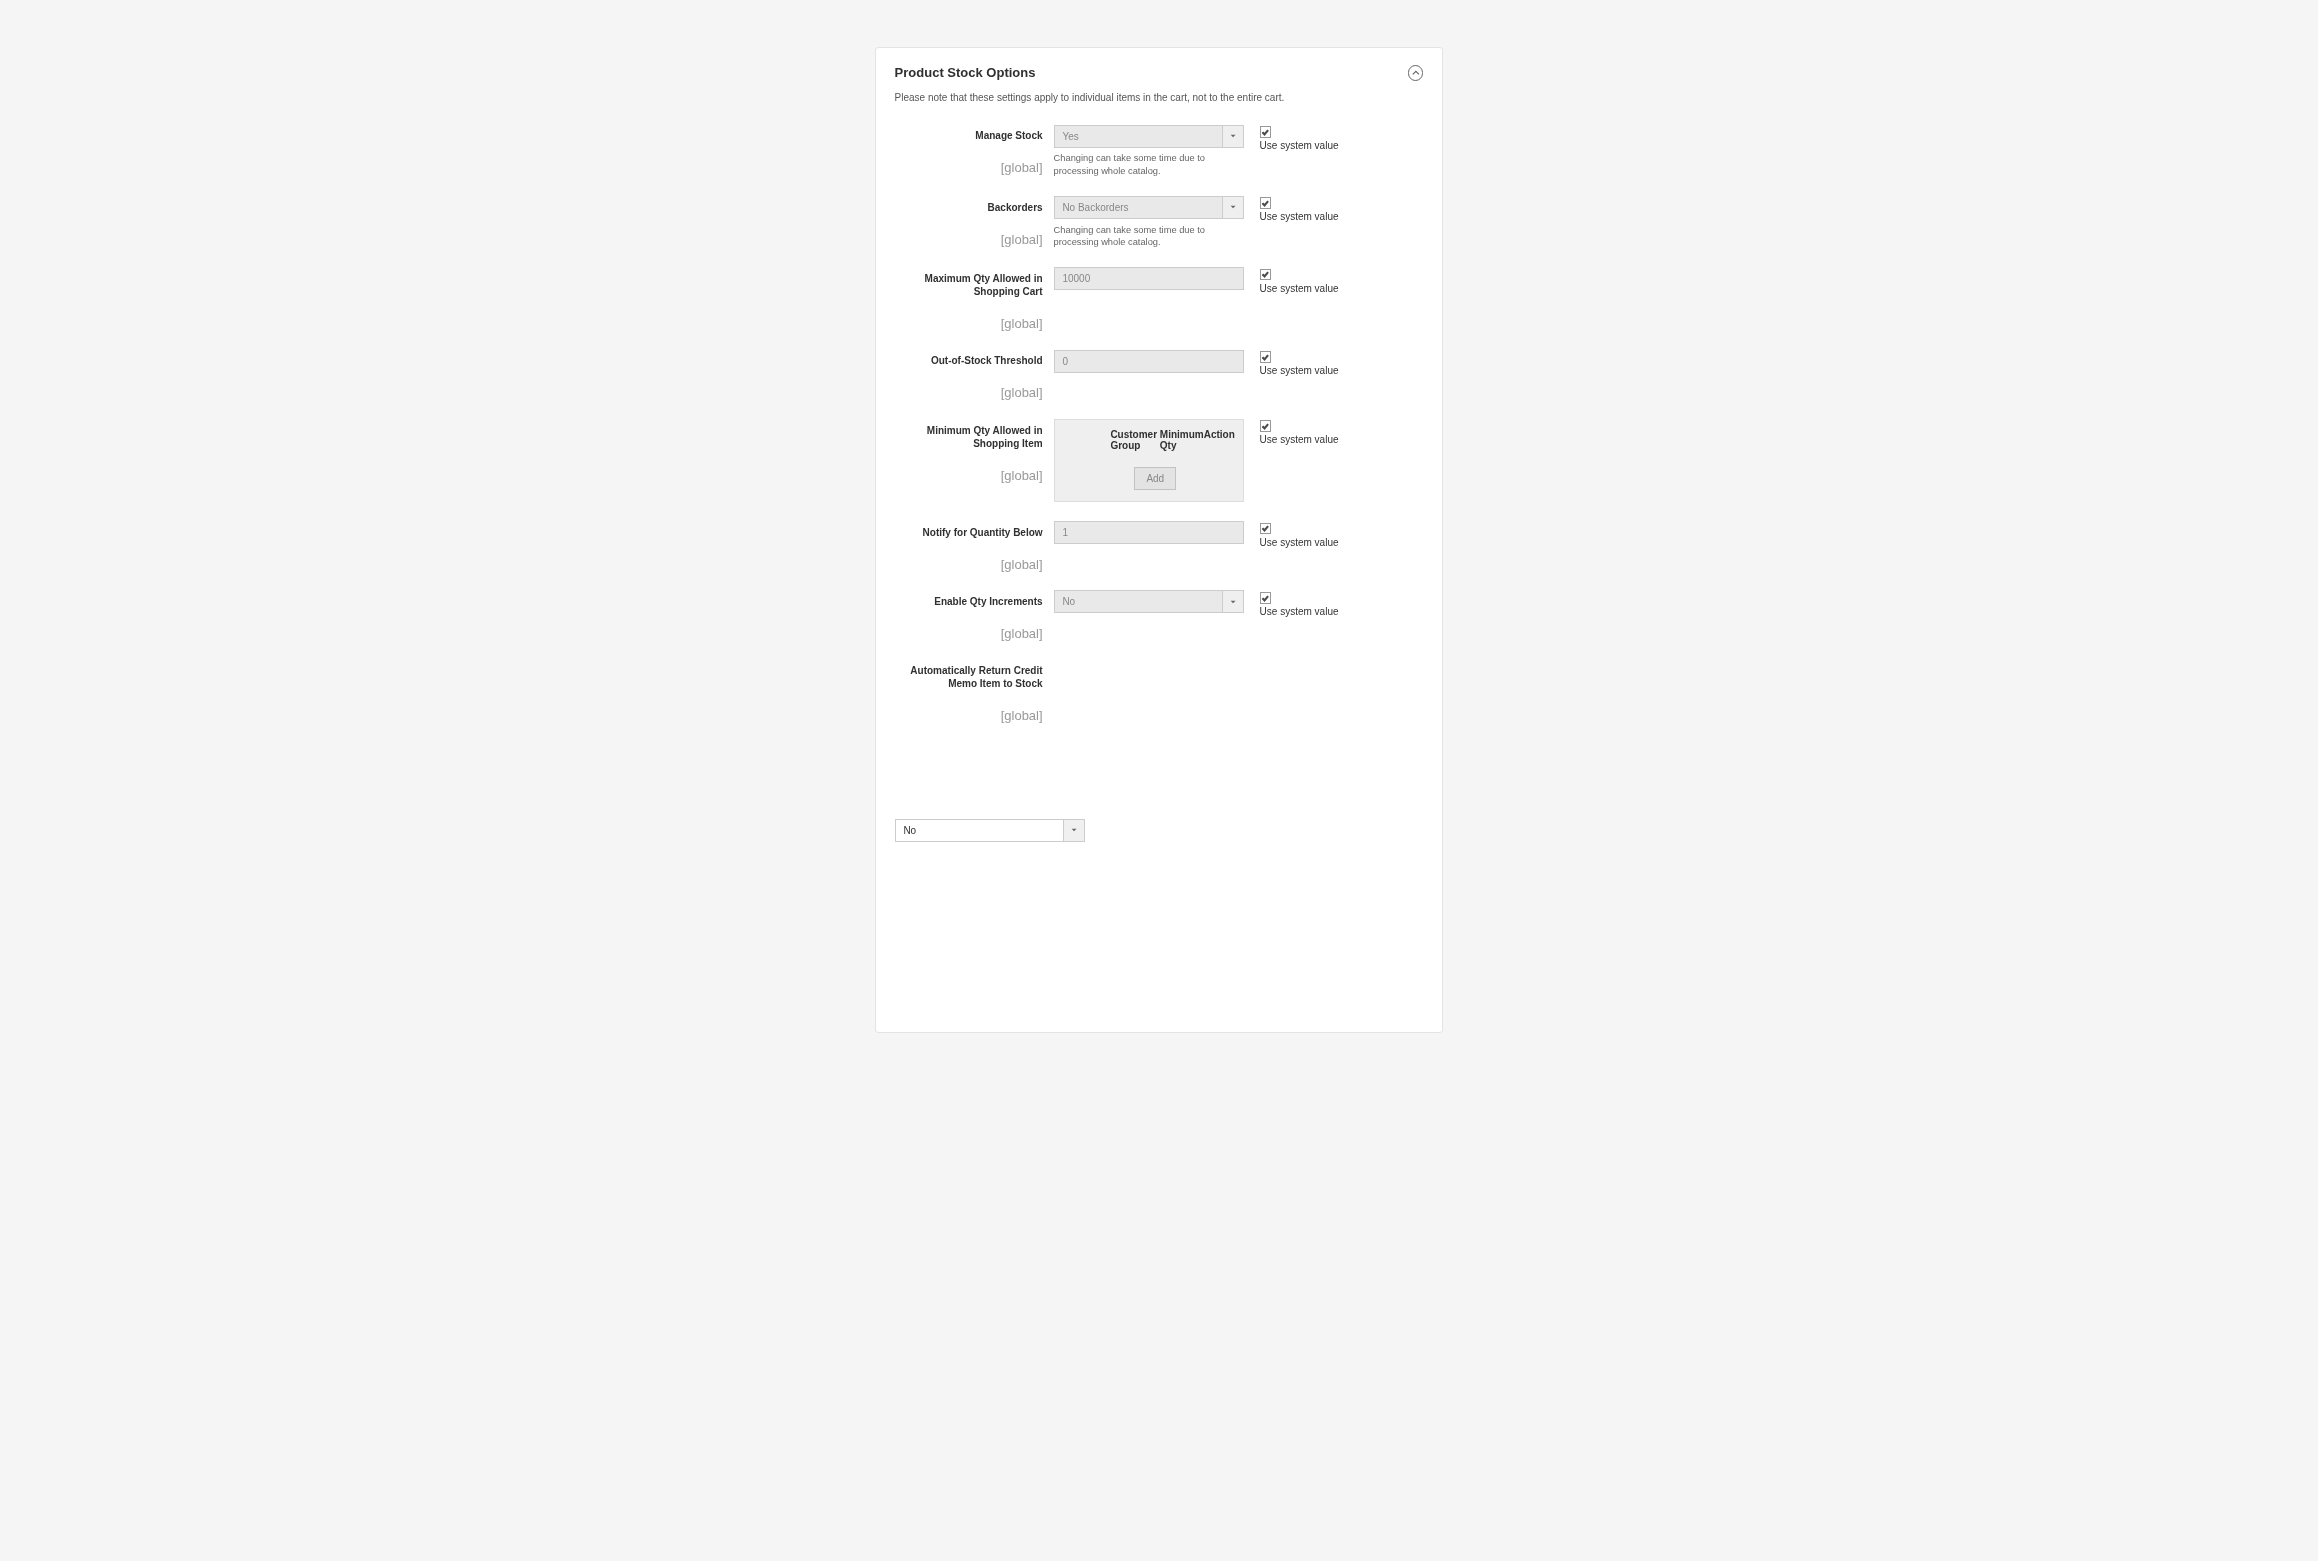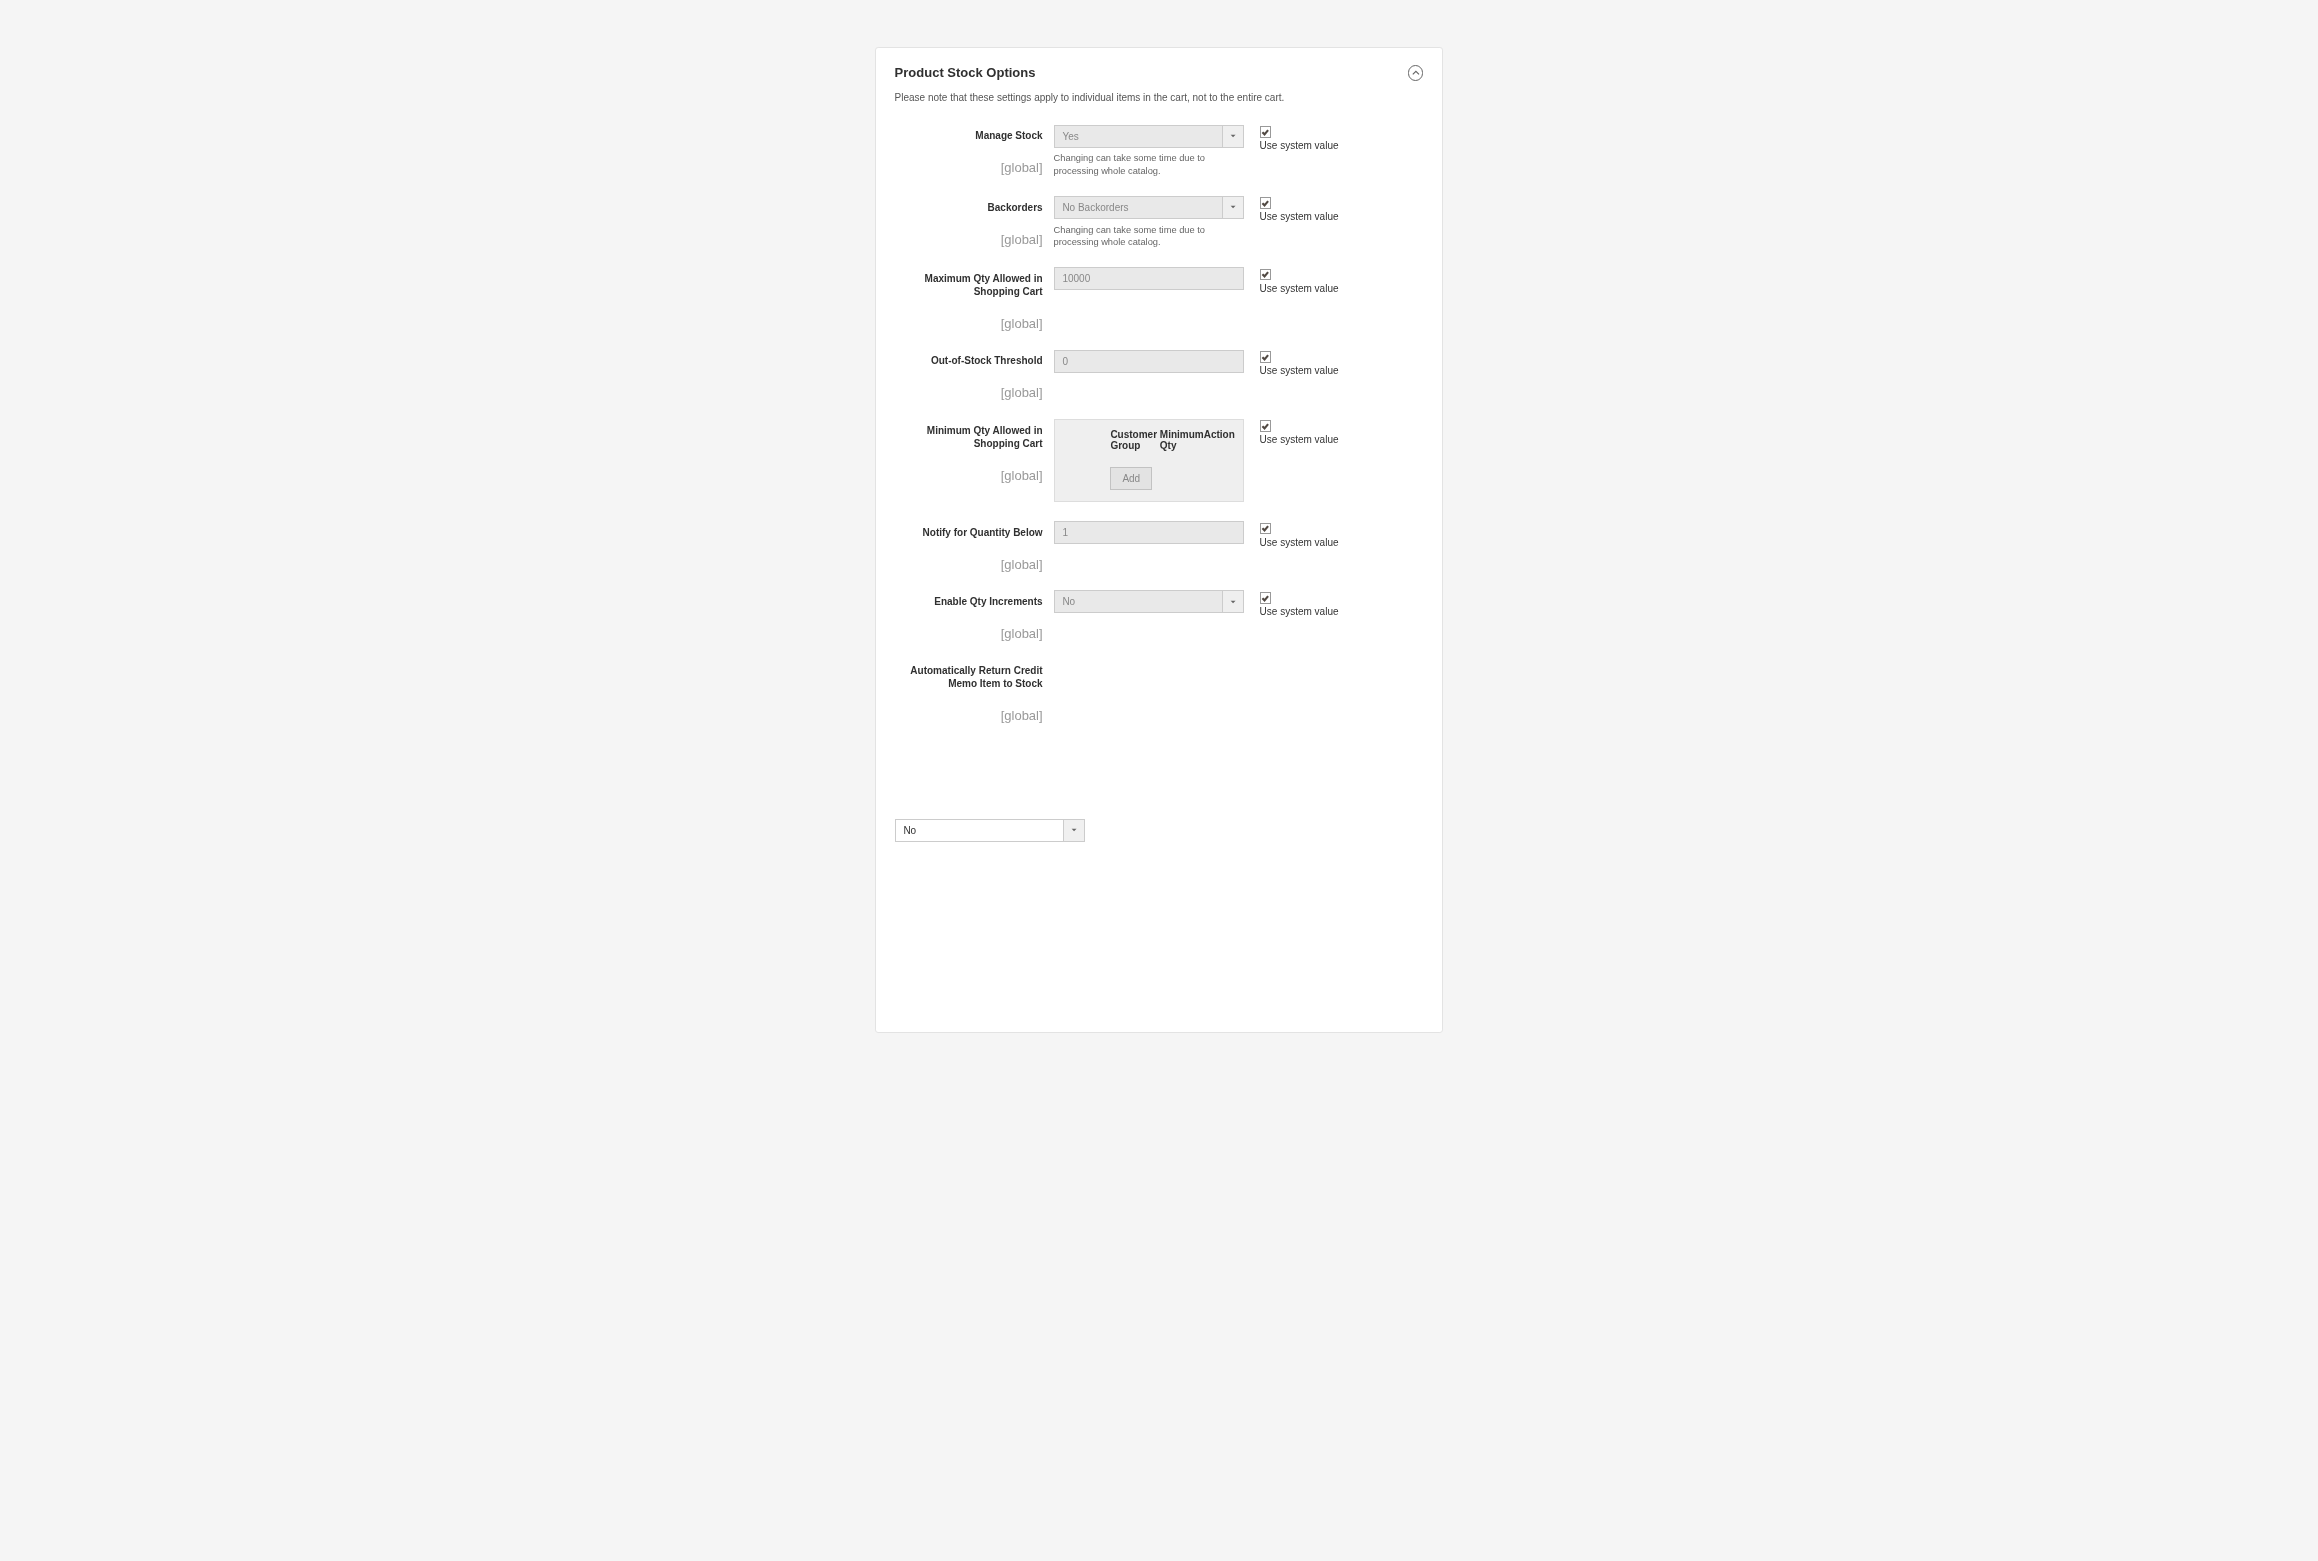--- a/index.html
+++ b/index.html
@@ -145,21 +145,21 @@
   .min-qty-head {
     display: flex;
     padding: 9.3px 7.8px 7.8px 7.8px;
     font-weight: 600;
     font-size: 10px;
     color: #303030;
   }
   .min-qty-head > div:nth-child(1) { flex: 1.3; }
   .min-qty-head > div:nth-child(2) { flex: 1.1; }
   .min-qty-head > div:nth-child(3) { flex: 0.8; text-align: right; }
-  .min-qty-body { padding: 7.8px 7.8px 11px 7.8px; }
+  .min-qty-body { padding: 7.8px 7.8px 11px 7.8px; margin-left: 24px; }
   .add-btn {
     background: #e3e3e3;
     border: 0.8px solid #c2c2c2;
     color: #888;
     padding: 5.4px 11px;
     font-size: 10px;
     cursor: default;
   }
 </style>
 </head>
@@ -269,21 +269,21 @@
               <path d="M2 6 L5 9 L10 3"></path>
             </svg>
           </div>
         <span class="chk-label">Use system value</span>
       </div>
     </div>
   </div>
 
   <div class="field-row">
     <div class="label-col">
-      <span class="label-text">Minimum Qty Allowed in Shopping Cart</span>
+      <span class="label-text">Minimum Qty Allowed in Shopping Item</span>
       <span class="scope">[global]</span>
     </div>
     <div class="control-col">
       <div class="min-qty-table">
         <div class="min-qty-head">
           <div>Customer Group</div>
           <div>Minimum Qty</div>
           <div>Action</div>
         </div>
         <div class="min-qty-body">

